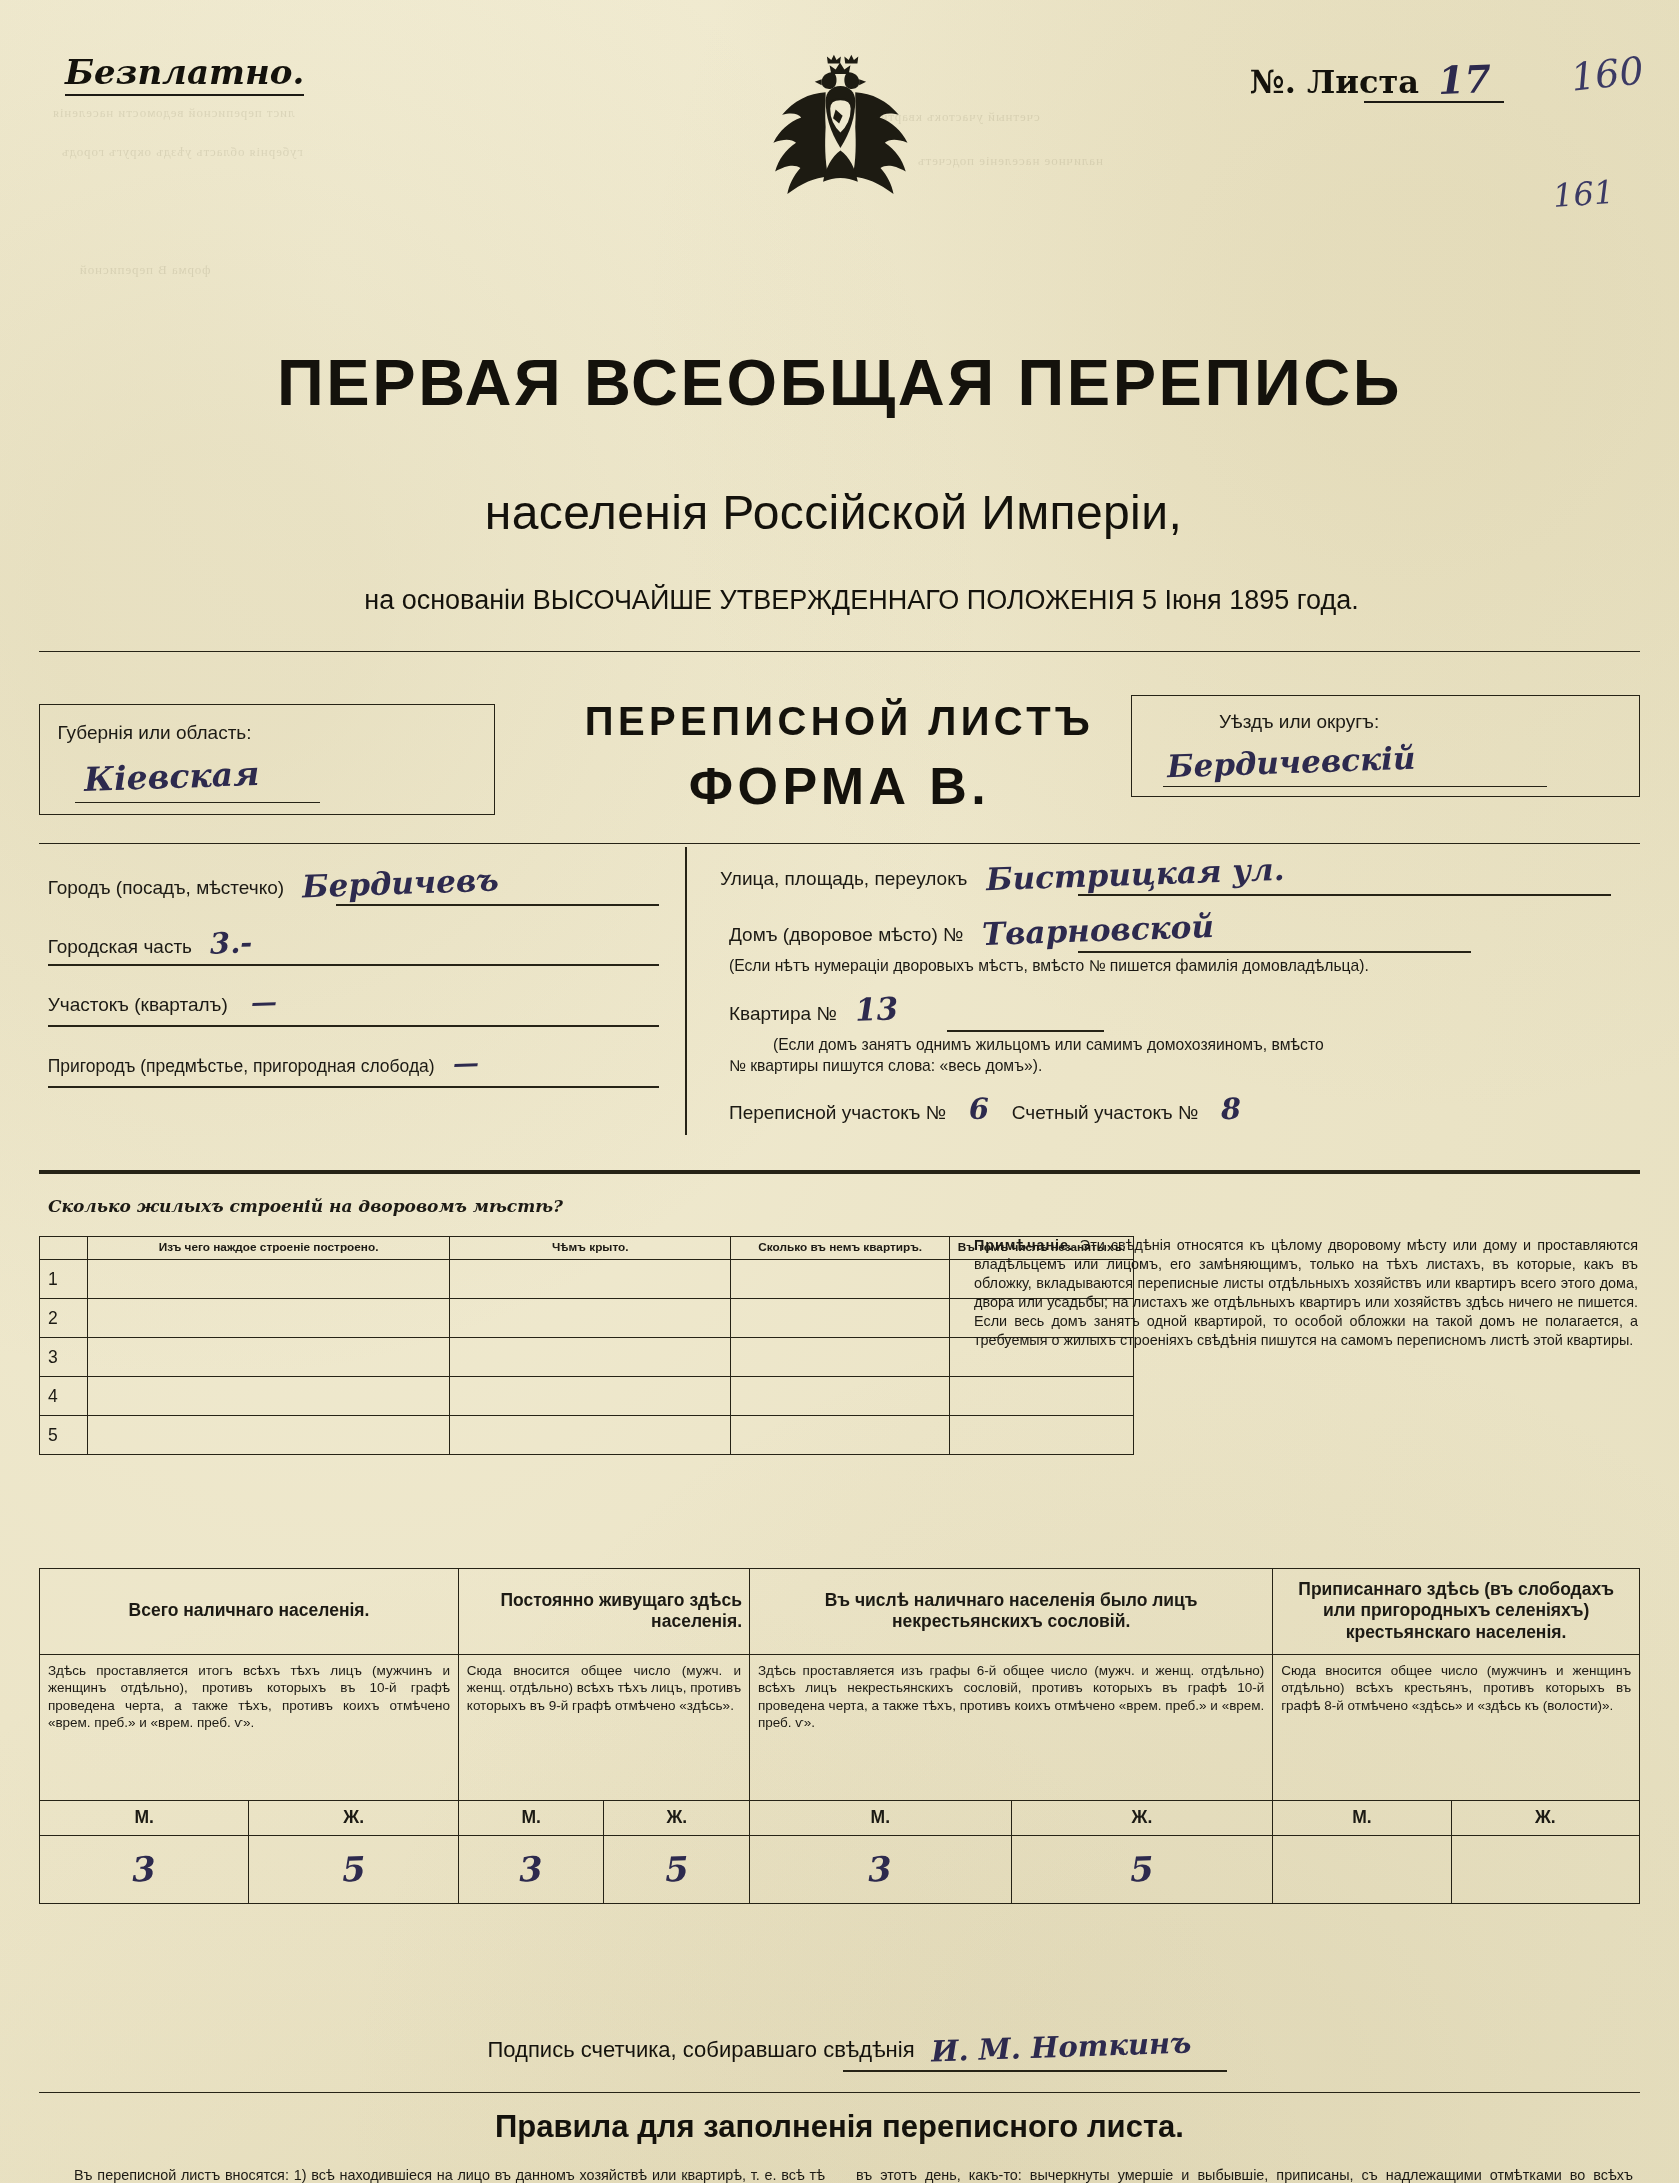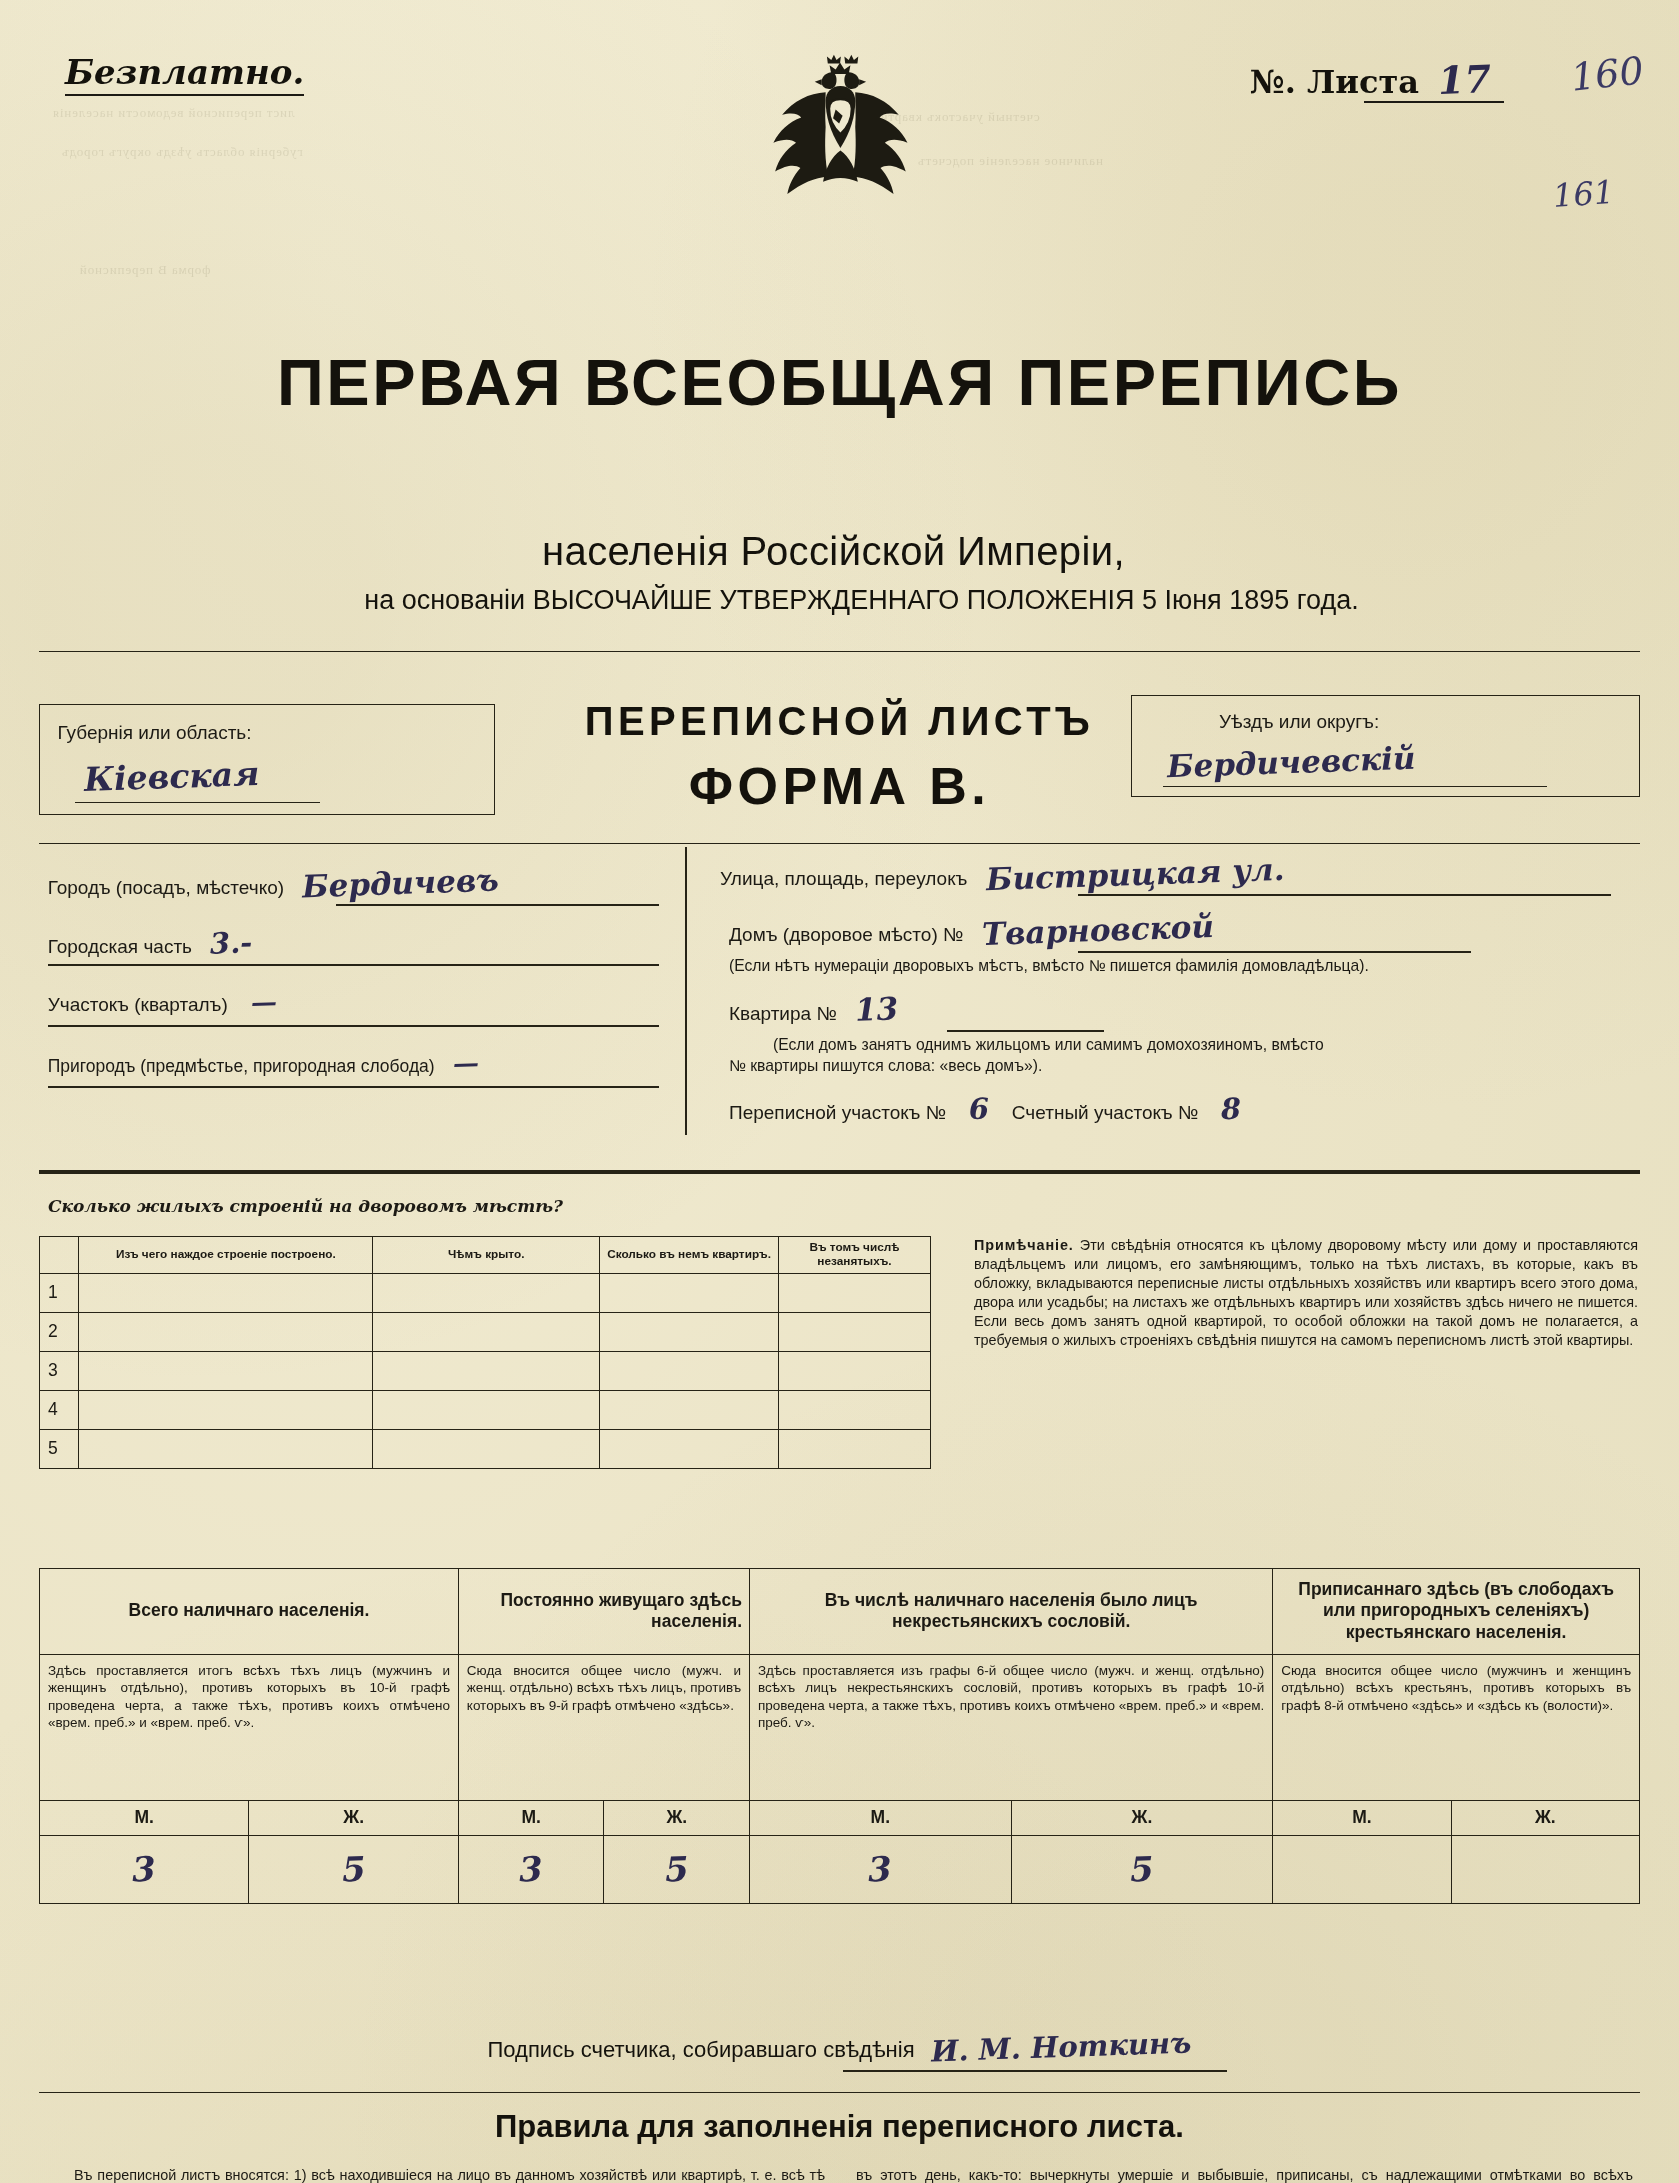--- a/index.html
+++ b/index.html
@@ -75,21 +75,21 @@
     width:148px;height:157px;
   }
   .title1{
     position:absolute;left:0;right:0;top:345px;text-align:center;
     font-family:"Liberation Sans", sans-serif;
     font-weight:700;font-size:65px;letter-spacing:2.6px;
   }
   .title2{
     position:absolute;left:0;right:12px;top:485px;text-align:center;
     font-family:"Liberation Sans", sans-serif;
-    font-weight:400;font-size:40px;letter-spacing:0.4px;margin-top:44px;
+    font-weight:400;font-size:48px;letter-spacing:0.4px;
   }
   .title3{
     position:absolute;left:0;right:0;top:585px;text-align:center;
     font-family:"Liberation Sans", sans-serif;
     font-weight:400;font-size:27px;letter-spacing:0px;padding-left:44px;
   }
   .rule-thin{
     position:absolute;left:39px;right:39px;height:1.3px;background:#262316;
   }
   .rule-thick{
@@ -106,21 +106,21 @@
   }
   
   .addr{position:absolute;left:39px;right:39px;top:847px;height:306px;}
   .addr .row{position:absolute;font-family:"Liberation Sans",sans-serif;font-size:19px;}
   
   .sect-q{
     position:absolute;left:48px;top:1196px;
     font-family:"DejaVu Serif",serif;font-style:italic;font-weight:700;font-size:17px;
   }
   table.build{
-    position:absolute;left:39px;top:1236px;width:892px;
+    position:absolute;left:39px;top:1236px;width:1095px;
     border-collapse:collapse;
   }
   table.build th,table.build td{
     border:1.3px solid #262316;text-align:center;
     font-family:"Liberation Sans",sans-serif;
   }
   table.build th{font-size:11.8px;font-weight:700;padding:4.4px 1.7px;line-height:1.15;}
   table.build td{height:36px;font-size:17.5px;}
   table.build td.num{width:31px;text-align:left;padding-left:7.9px;font-size:17.5px;}
   .note{

